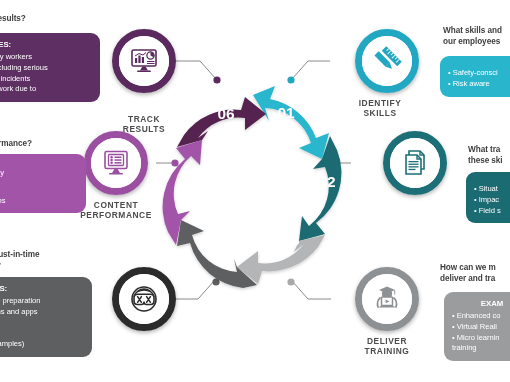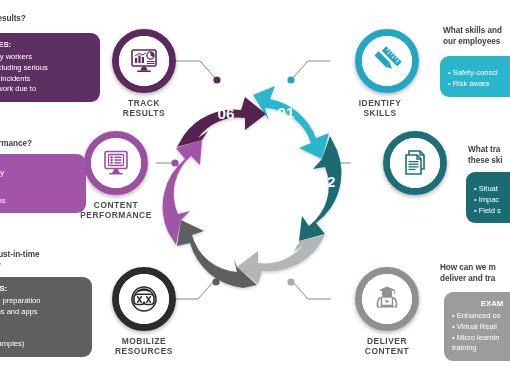--- a/index.html
+++ b/index.html
@@ -172,21 +172,21 @@
         <path d="M6,10 L10,7.5 L14,9 L17,6.5" fill="none" stroke="#5a2a5e" stroke-width="1"></path>
         <circle cx="21.5" cy="9.5" r="3.6" fill="none" stroke="#5a2a5e" stroke-width="1.3"></circle>
         <path d="M21.5,9.5 L21.5,5.9 A3.6,3.6 0 0 1 24.6,11.3 Z" fill="#5a2a5e"></path>
         <rect x="18" y="15" width="7.5" height="1" fill="#5a2a5e"></rect>
         <rect x="18" y="17" width="7.5" height="1" fill="#5a2a5e"></rect>
         <path d="M11,24.5 L19,24.5 L16.6,20.5 L13.4,20.5 Z" fill="#5a2a5e"></path>
         <rect x="8" y="24.5" width="14" height="1.6" rx="0.8" fill="#5a2a5e"></rect>
       </svg>
     </div>
   </div>
-  <div class="node-label" style="left:84px; top:98px; color:#4b4b4b;">TRACK
+  <div class="node-label" style="left:84px; top:114px; color:#4b4b4b;">TRACK
 RESULTS</div>
 
   <div class="node" style="left:355px; top:29px;">
     <div class="ring" style="border:7px solid #22a7c2; box-shadow:0 2px 4px rgba(0,0,0,.3);"></div>
     <div class="disc">
       <svg width="30" height="30" viewBox="0 0 30 30">
         <g transform="rotate(45 15 15)">
           <rect x="4" y="5" width="22" height="6.5" rx="0.8" fill="#22a7c2"></rect>
           <g fill="#ffffff">
             <rect x="7" y="5" width="0.9" height="3"></rect>
@@ -235,36 +235,34 @@
         <rect x="22.3" y="6" width="0.9" height="4.5" fill="#8e9193"></rect>
         <rect x="9.5" y="13" width="11" height="8.4" rx="0.8" fill="#ffffff" stroke="#8e9193" stroke-width="1.5"></rect>
         <path d="M13.6,15.6 L17.5,17.4 L13.6,19.2 Z" fill="#8e9193"></path>
         <path d="M6.5,23.5 L23.5,23.5 L21,21.4 L9,21.4 Z" fill="#8e9193"></path>
         <path d="M8,14 A5,7 0 0 0 6,23" fill="none" stroke="#8e9193" stroke-width="1.8" stroke-linecap="round"></path>
         <path d="M22,14 A5,7 0 0 1 24,23" fill="none" stroke="#8e9193" stroke-width="1.8" stroke-linecap="round"></path>
       </svg>
     </div>
   </div>
   <div class="node-label" style="left:327px; top:336px; color:#4b4b4b;">DELIVER
-CONTENT</div>
+TRAINING</div>
 
   <div class="node" style="left:112px; top:267px;">
     <div class="ring" style="border:7px solid #2b2b2b; box-shadow:0 2px 4px rgba(0,0,0,.3);"></div>
     <div class="disc">
       <svg width="30" height="30" viewBox="0 0 30 30">
         <circle cx="15" cy="15" r="12" fill="none" stroke="#2b2b2b" stroke-width="1.6"></circle>
         <path d="M4.5,13 A12,12 0 0 1 25.5,13 L25.5,12 A11,11 0 0 0 4.5,12 Z" fill="#2b2b2b"></path>
         <path d="M5,13.5 Q5,10.5 8,10.2 L22,10.2 Q25,10.5 25,13.5 L25,17 Q25,20.5 21.5,20.5 L17.5,20.5 Q15,20.5 15,18 Q15,20.5 12.5,20.5 L8.5,20.5 Q5,20.5 5,17 Z" fill="none" stroke="#2b2b2b" stroke-width="1.6" stroke-linejoin="round"></path>
         <path d="M8.6,12.6 L12.4,18.3 M12.4,12.6 L8.6,18.3" stroke="#2b2b2b" stroke-width="1.5" stroke-linecap="round"></path>
         <path d="M17.6,12.6 L21.4,18.3 M21.4,12.6 L17.6,18.3" stroke="#2b2b2b" stroke-width="1.5" stroke-linecap="round"></path>
       </svg>
     </div>
   </div>
-  <div class="node-label" style="left:84px; top:336px; color:#4b4b4b;">MOBILIZE
-RESOURCES</div>
 
   <div class="node" style="left:84px; top:131px;">
     <div class="ring" style="border:7px solid #9b4fa0; box-shadow:0 2px 4px rgba(0,0,0,.3);"></div>
     <div class="disc">
       <svg width="30" height="30" viewBox="0 0 30 30">
         <rect x="4" y="3.5" width="22" height="17" rx="1.6" fill="none" stroke="#9b4fa0" stroke-width="1.6"></rect>
         <rect x="7.5" y="6.5" width="15" height="11" rx="1" fill="none" stroke="#9b4fa0" stroke-width="1.3"></rect>
         <g fill="#9b4fa0">
           <circle cx="10.6" cy="9.2" r="1.3"></circle>
           <circle cx="10.6" cy="12" r="1.3"></circle>

